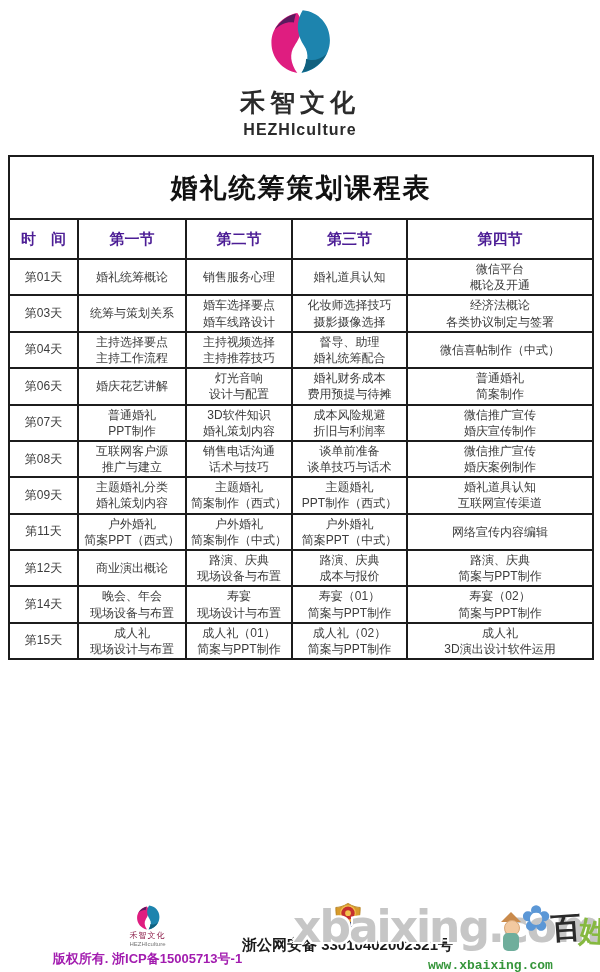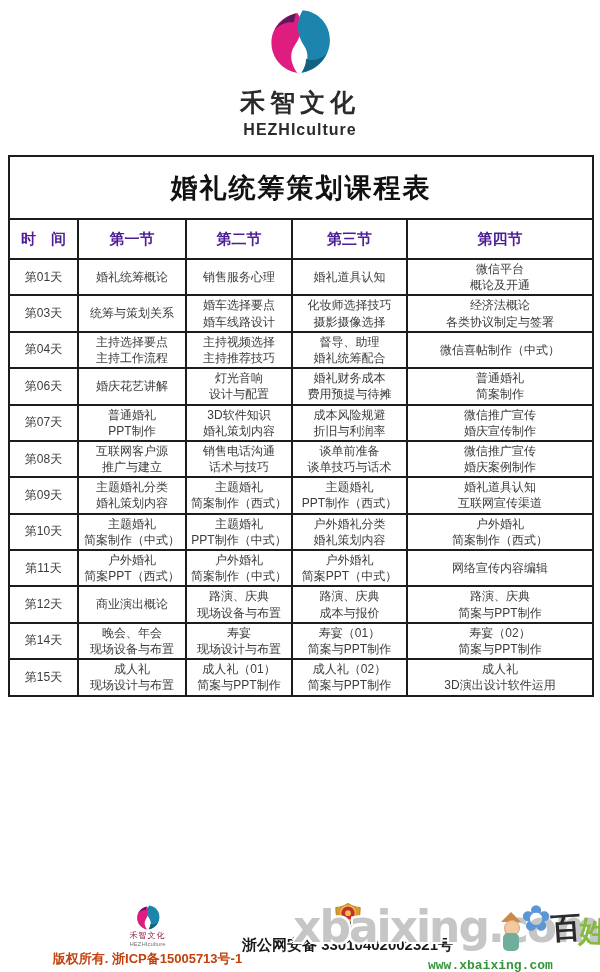--- a/index.html
+++ b/index.html
@@ -32,21 +32,21 @@
   }
   table.course td.day  { height:34px; font-size:12px; color:#3c3c3c; }
   table.course td.cell { font-size:12px; color:#3c3c3c; line-height:1.35; white-space:pre-line; }
 
   
   .footer { position:absolute; left:0; top:900px; width:600px; height:72px; }
   .footer-left { position:absolute; left:30px; top:4px; width:235px; text-align:center; }
   .footer-logo { width:26px; height:28px; display:block; margin:0 auto; }
   .footer-brand-cn { font-size:8px; color:#8c1d49; letter-spacing:1px; line-height:1.1; }
   .footer-brand-en { font-size:6px; color:#777; line-height:1.1; }
-  .footer-copyright { margin-top:3px; font-size:13px; font-weight:bold; color:#c2410c; }
+  .footer-copyright { margin-top:3px; font-size:13px; font-weight:bold; color:#a21caf; }
 
   .footer-mid { position:absolute; left:240px; top:2px; width:215px; text-align:center; }
   .police-badge { width:26px; height:32px; display:block; margin:0 auto; }
   .police-text { margin-top:2px; font-size:15px; font-weight:bold; color:#1a1a1a; white-space:nowrap; }
 
   
   .watermark-text {
     position:absolute; left:293px; top:1px; z-index:5;
     font-family:"DejaVu Sans","Liberation Sans",sans-serif;
     font-size:44px; font-weight:bold; letter-spacing:-2px; color:#c6c6c6;
@@ -174,31 +174,20 @@
           <td class="cell">主题婚礼分类
 婚礼策划内容</td>
           <td class="cell">主题婚礼
 简案制作（西式）</td>
           <td class="cell">主题婚礼
 PPT制作（西式）</td>
           <td class="cell">婚礼道具认知
 互联网宣传渠道</td>
         </tr>
         <tr>
-          <td class="day">第10天</td>
-          <td class="cell">主题婚礼
-简案制作（中式）</td>
-          <td class="cell">主题婚礼
-PPT制作（中式）</td>
-          <td class="cell">户外婚礼分类
-婚礼策划内容</td>
-          <td class="cell">户外婚礼
-简案制作（西式）</td>
-        </tr>
-        <tr>
           <td class="day">第11天</td>
           <td class="cell">户外婚礼
 简案PPT（西式）</td>
           <td class="cell">户外婚礼
 简案制作（中式）</td>
           <td class="cell">户外婚礼
 简案PPT（中式）</td>
           <td class="cell">网络宣传内容编辑</td>
         </tr>
         <tr>

